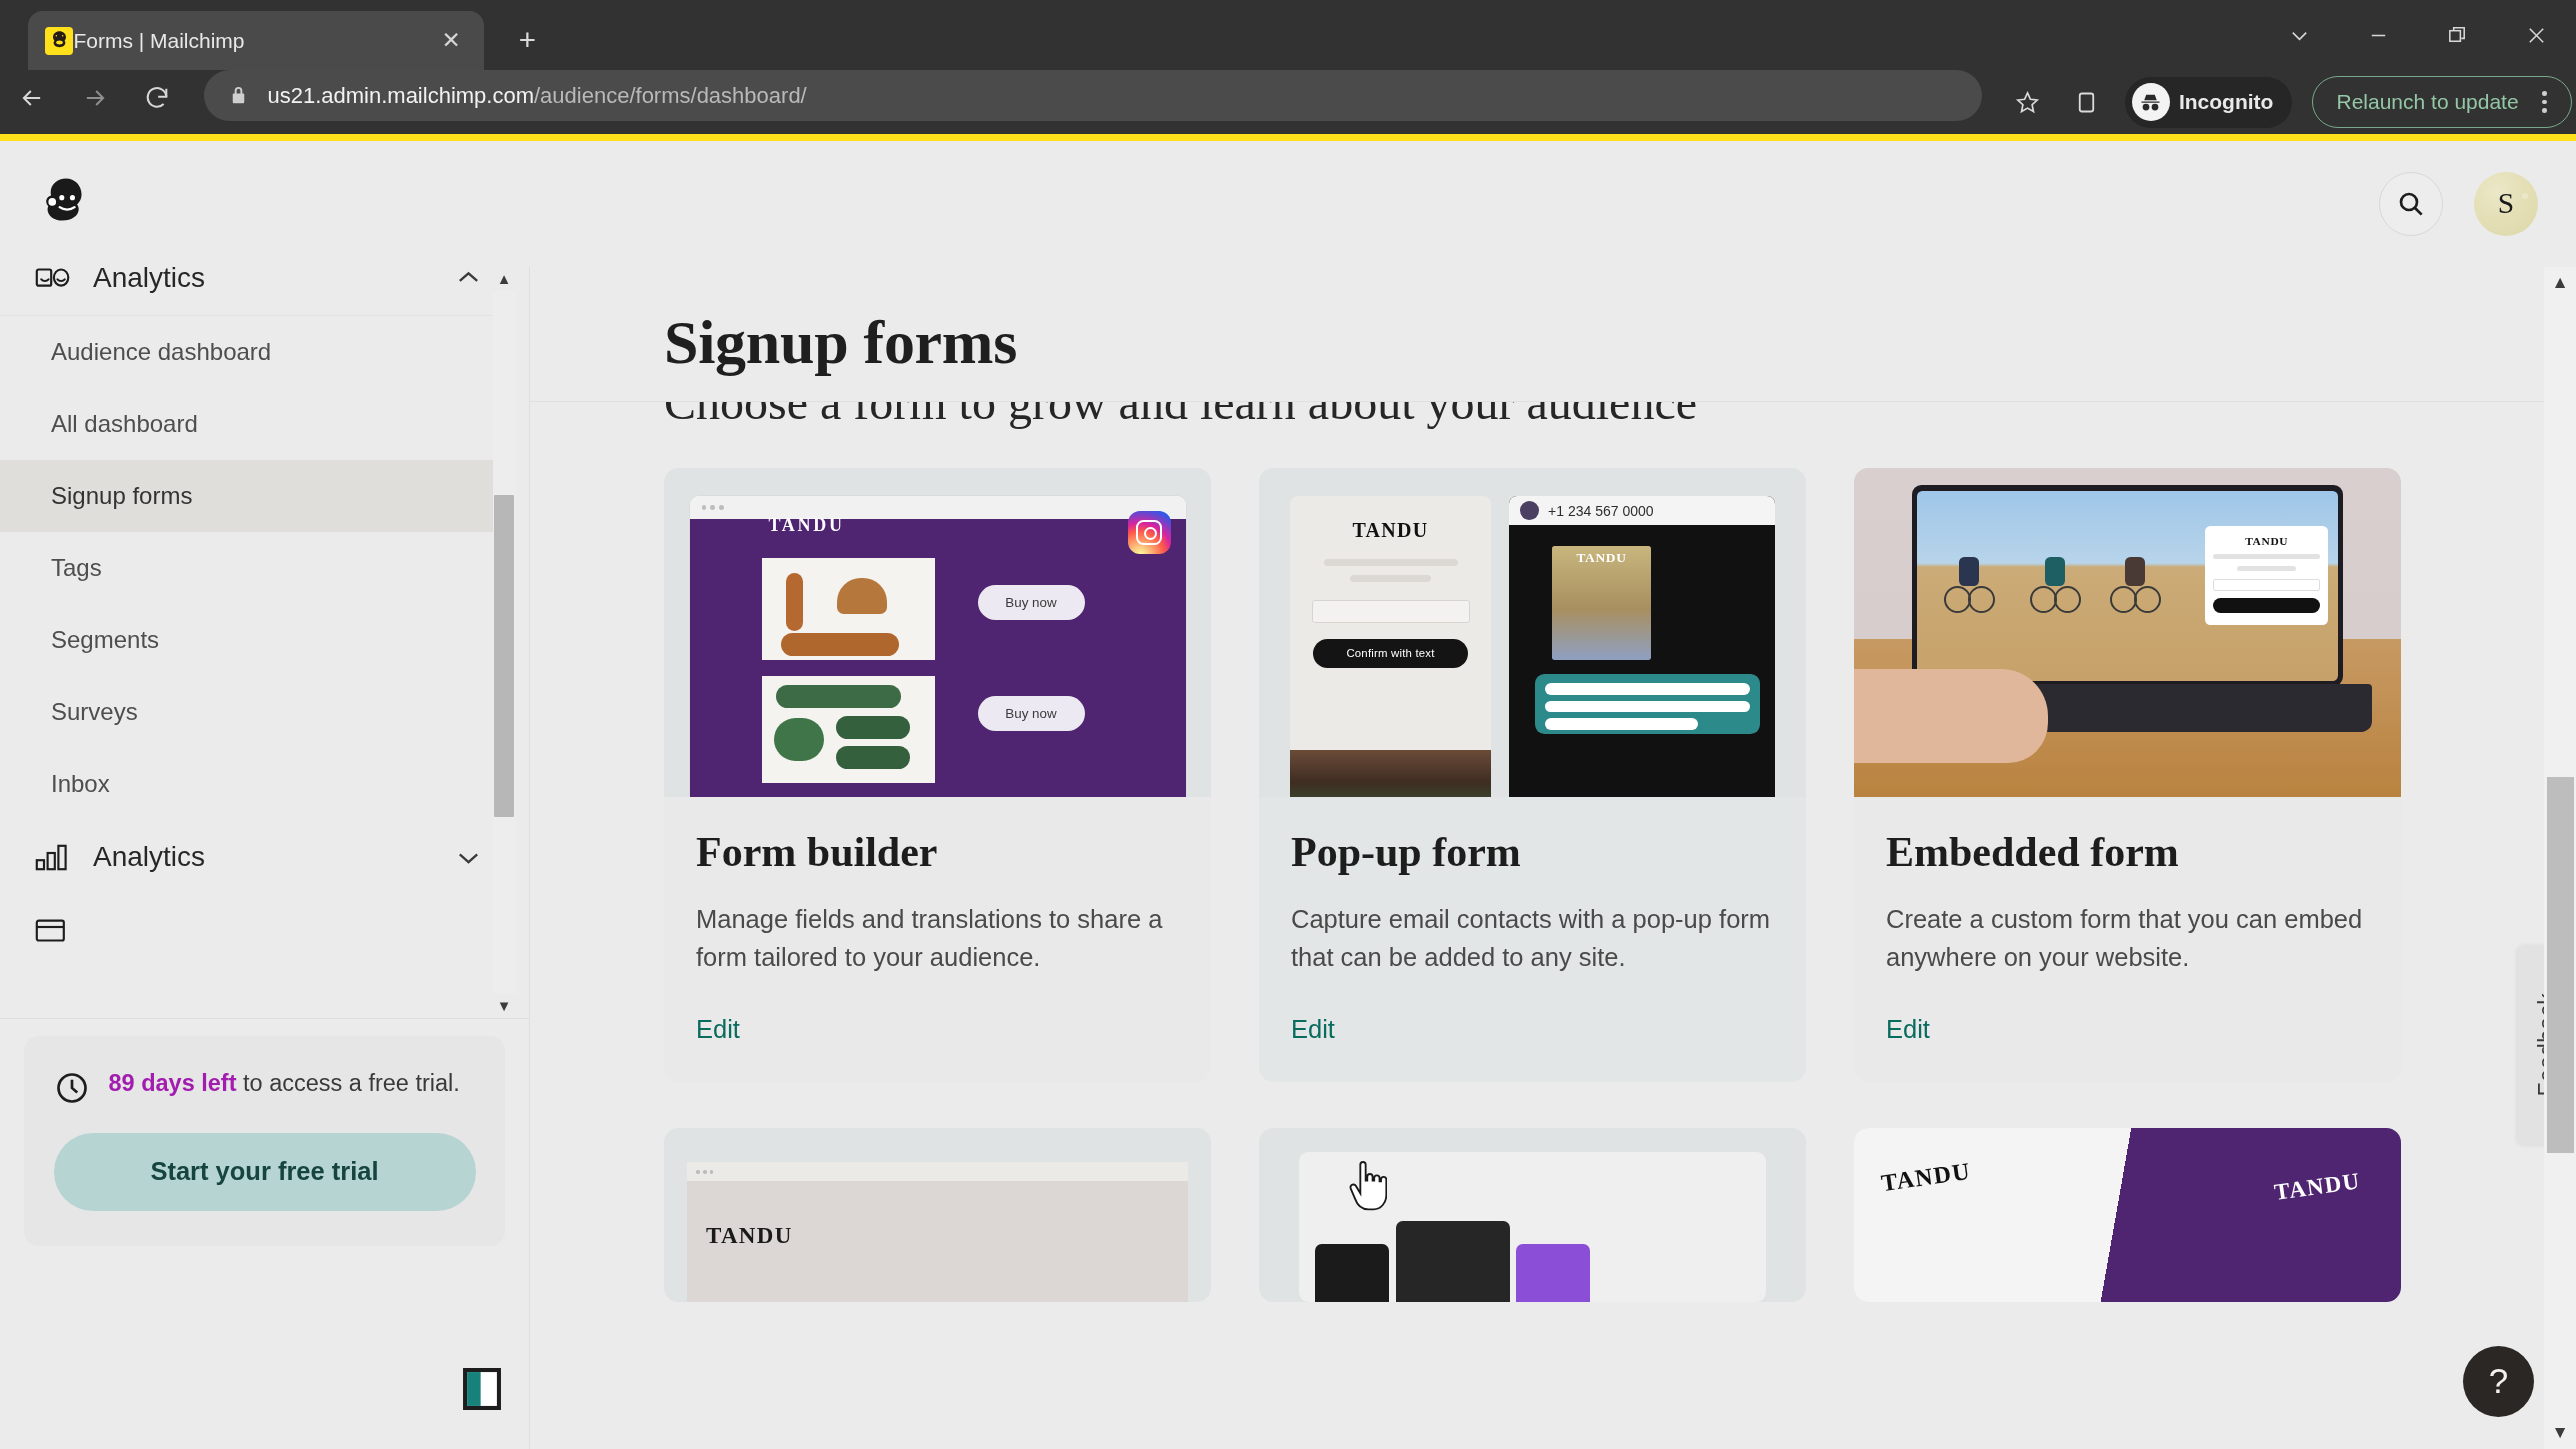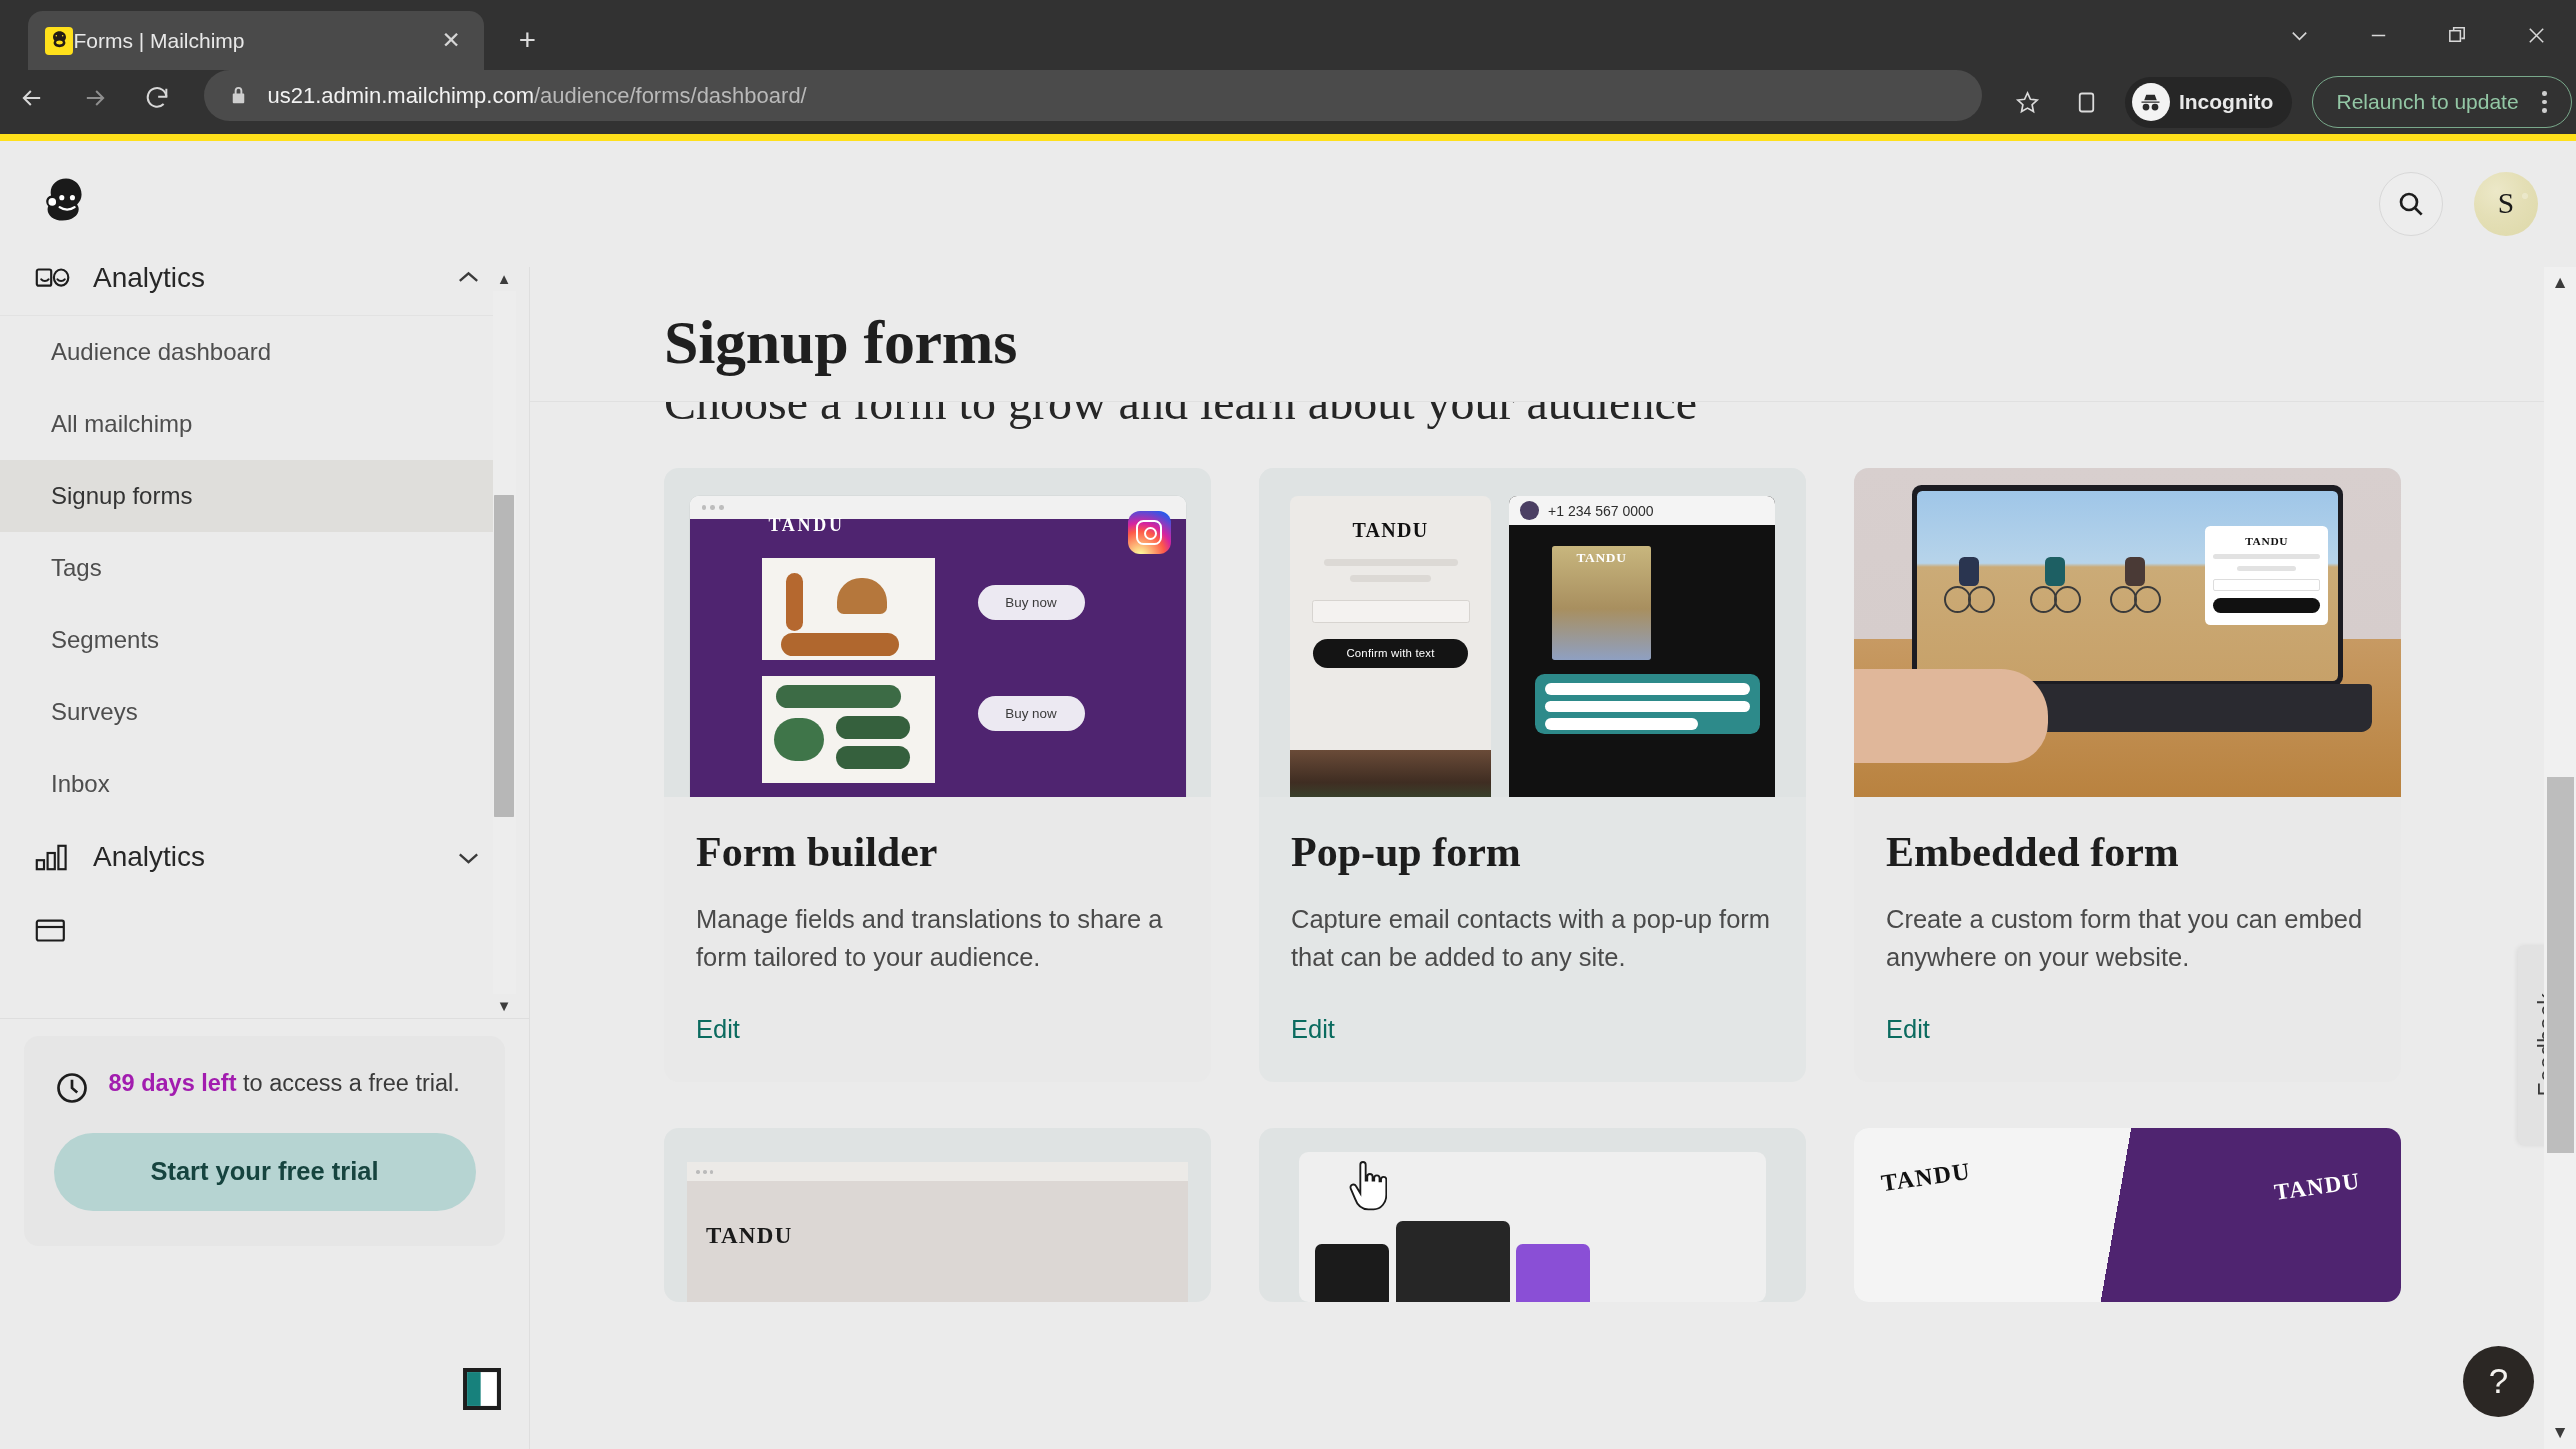--- a/index.html
+++ b/index.html
@@ -467,21 +467,21 @@
                     <path d="M4 11l8-7 8 7"></path>
                   </svg>
               </span>
             </div>
             <div class="divider-line"></div>
 
             <div class="nav-item">
                 <span>Audience dashboard</span>
               </div>
             <div class="nav-item">
-                <span>All mailchimp</span>
+                <span>All dashboard</span>
               </div>
             <div class="nav-item active">
                 <span>Signup forms</span>
               </div>
             <div class="nav-item">
                 <span>Tags</span>
               </div>
             <div class="nav-item">
                 <span>Segments</span>
               </div>

